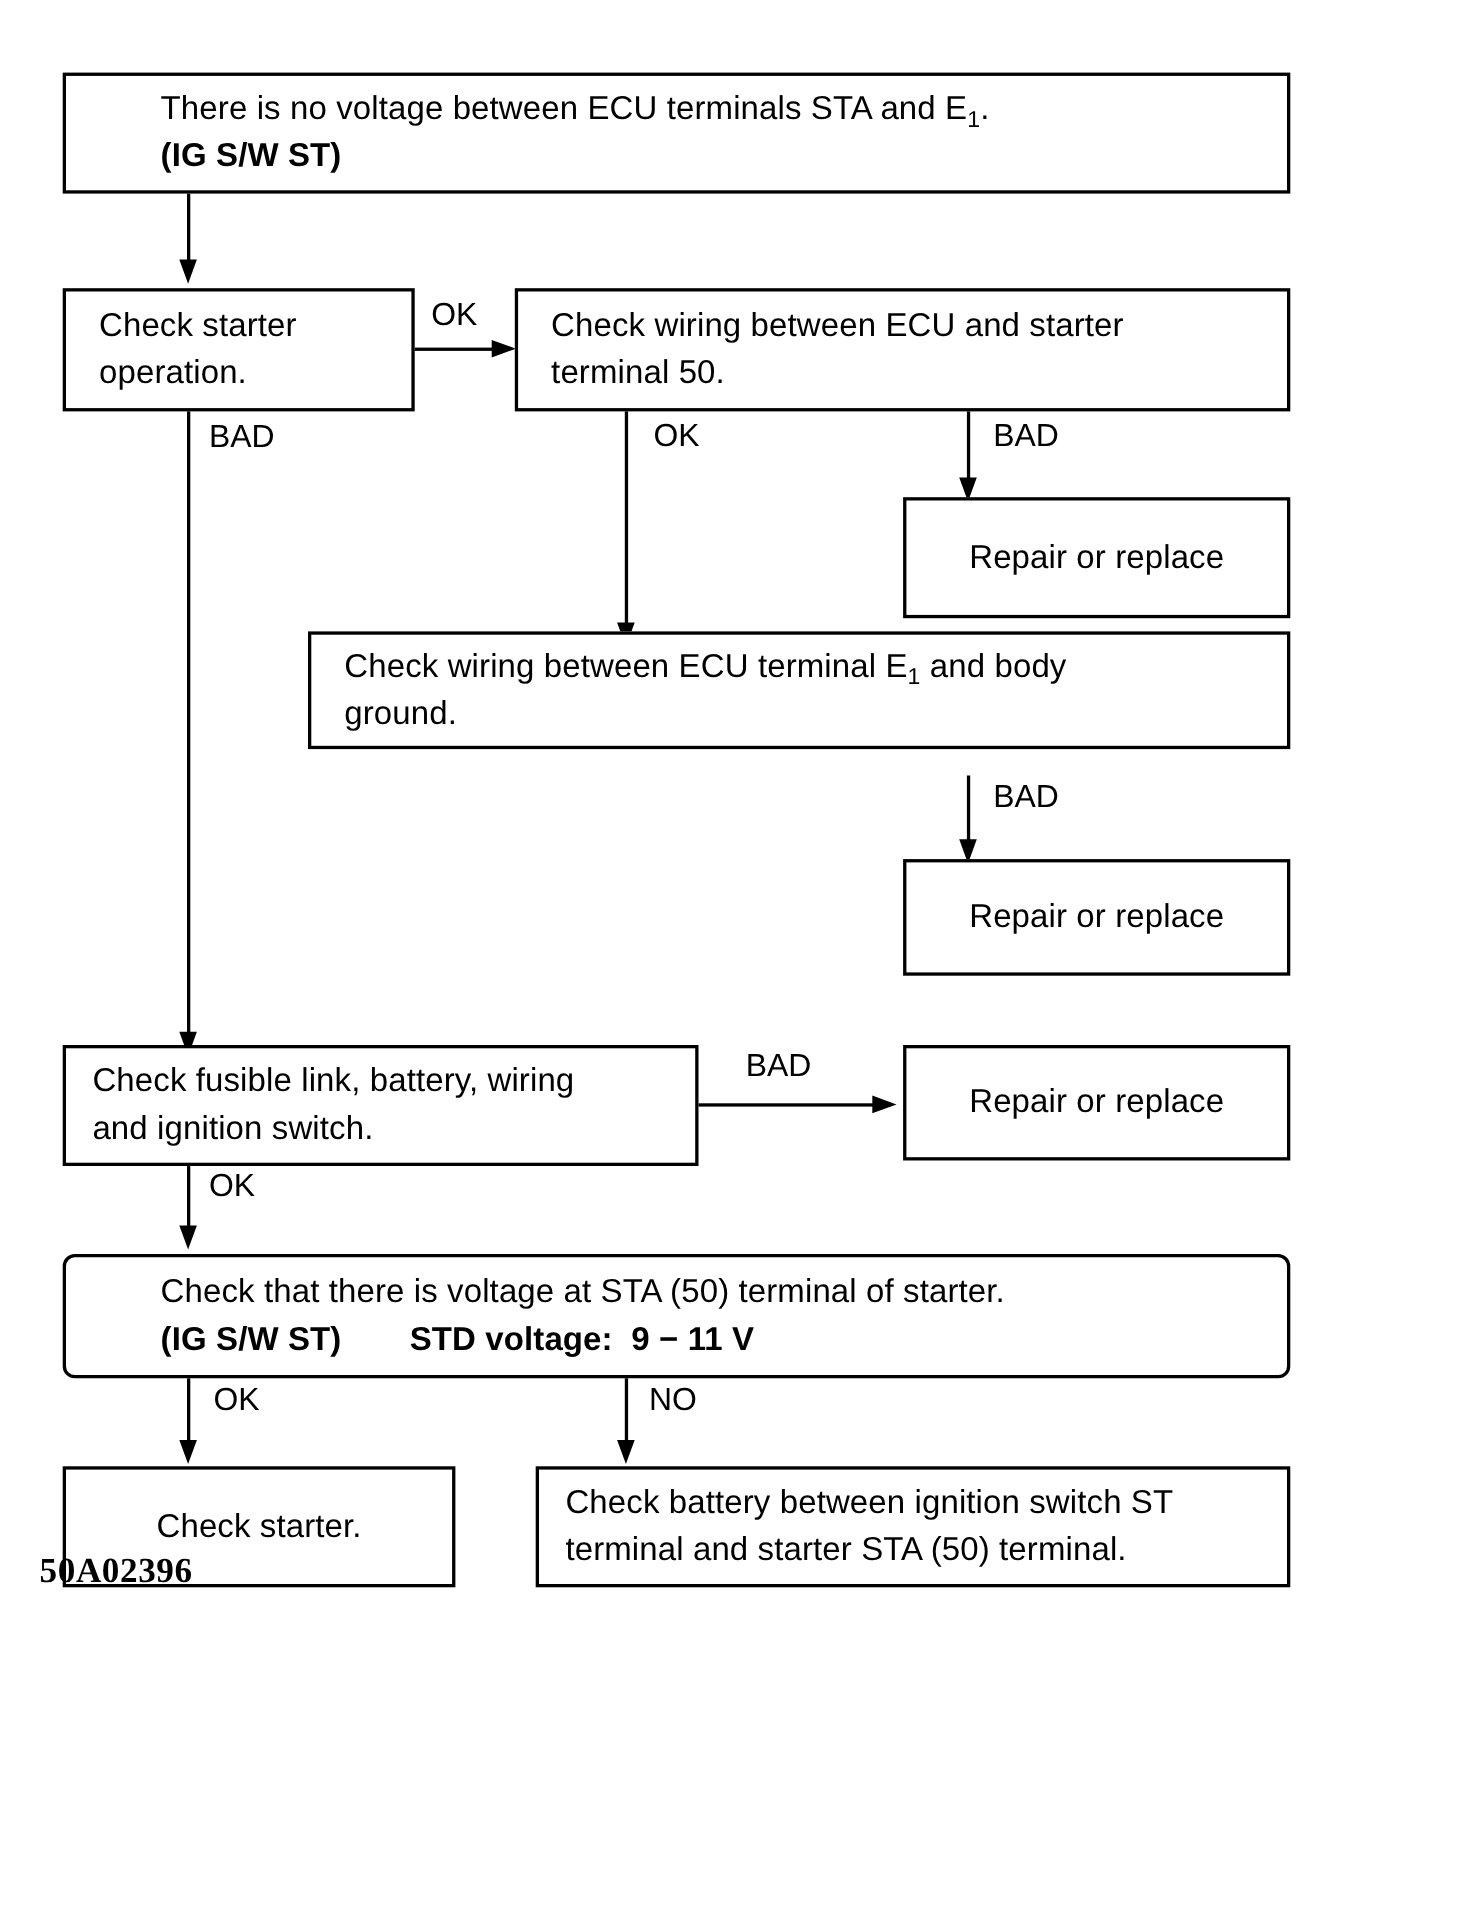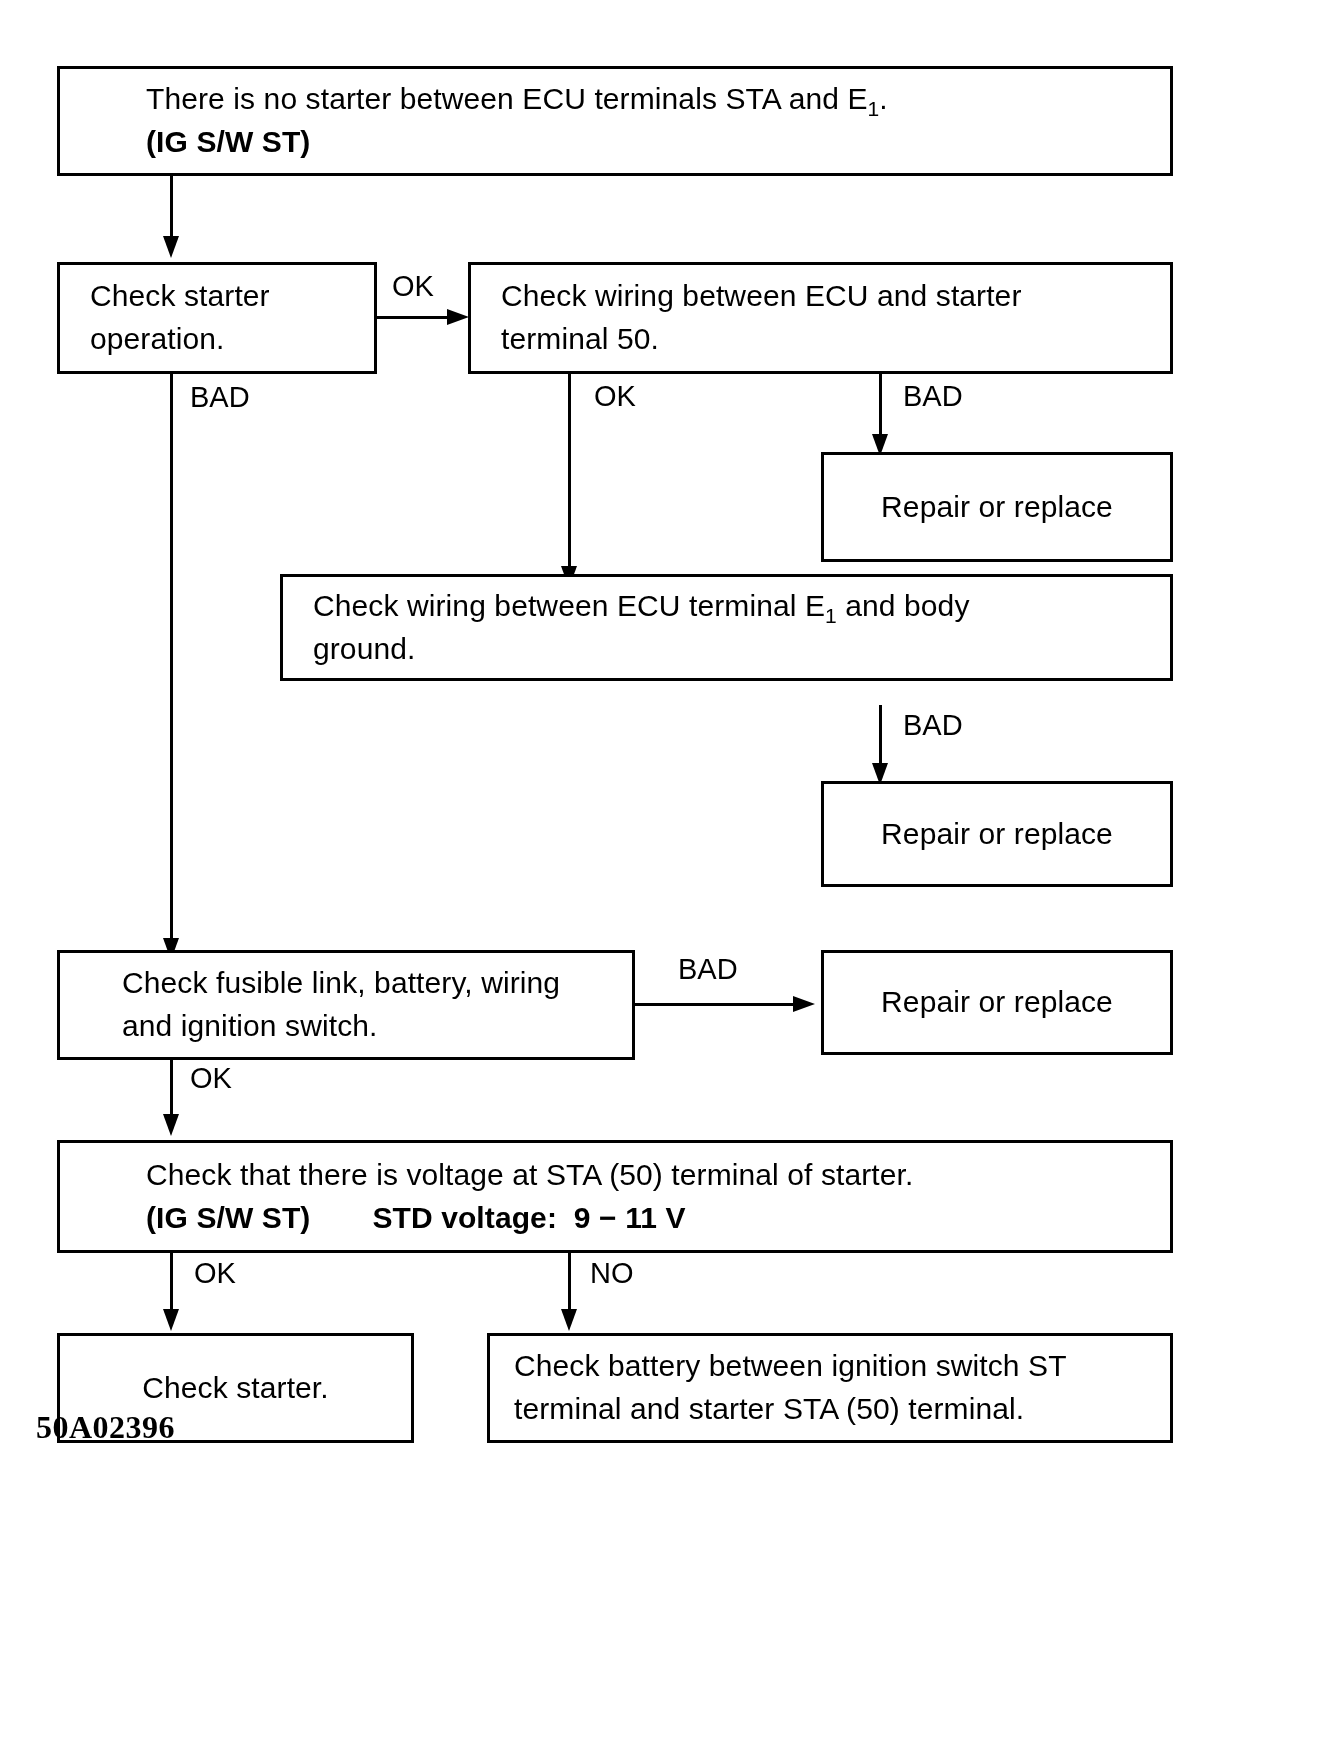--- a/index.html
+++ b/index.html
@@ -92,21 +92,21 @@
     letter-spacing: 0.5px;
   }
 </style>
 </head>
 <body>
 
 <div id="page">
 
   <div class="box pad-lg" style="left:57px; top:66px; width:1116px; height:110px;">
     <div class="line">
-      <span>There is no starter between ECU terminals STA and E</span><span class="sub">1</span><span>.</span>
+      <span>There is no voltage between ECU terminals STA and E</span><span class="sub">1</span><span>.</span>
     </div>
     <div class="line bold">(IG S/W ST)</div>
   </div>
 
   <div class="vline" style="left:170px; top:176px; height:62px;"></div>
   <div class="arrow-down" style="left:163px; top:236px;"></div>
 
   <div class="box pad-md" style="left:57px; top:262px; width:320px; height:112px;">
     <div class="line">Check starter</div>
     <div class="line">operation.</div>
@@ -145,38 +145,38 @@
   </div>
 
   <div class="vline" style="left:879px; top:705px; height:62px;"></div>
   <div class="arrow-down" style="left:872px; top:763px;"></div>
   <div class="edge-label" style="left:903px; top:711px;">BAD</div>
 
   <div class="box center" style="left:821px; top:781px; width:352px; height:106px;">
     <div class="line">Repair or replace</div>
   </div>
 
-  <div class="box pad-sm" style="left:57px; top:950px; width:578px; height:110px;padding-left:38px;">
+  <div class="box pad-sm" style="left:57px; top:950px; width:578px; height:110px;">
     <div class="line">Check fusible link, battery, wiring</div>
     <div class="line">and ignition switch.</div>
   </div>
 
   <div class="hline" style="left:635px; top:1003px; width:164px;"></div>
   <div class="arrow-right" style="left:793px; top:996px;"></div>
   <div class="edge-label" style="left:678px; top:955px;">BAD</div>
 
   <div class="box center" style="left:821px; top:950px; width:352px; height:105px;">
     <div class="line">Repair or replace</div>
   </div>
 
   <div class="vline" style="left:170px; top:1060px; height:58px;"></div>
   <div class="arrow-down" style="left:163px; top:1114px;"></div>
   <div class="edge-label" style="left:190px; top:1064px;">OK</div>
 
-  <div class="box pad-lg" style="left:57px; top:1140px; width:1116px; height:113px;">
+  <div class="box pad-lg" style="left:57px; top:1140px; width:1116px; height:113px;border-radius:11px;">
     <div class="line">Check that there is voltage at STA (50) terminal of starter.</div>
     <div class="line bold">
       <span>(IG S/W ST)</span><span class="gap-wide"></span><span>STD voltage:</span>&nbsp;&nbsp;<span>9 − 11 V</span>
     </div>
   </div>
 
   <div class="vline" style="left:170px; top:1253px; height:60px;"></div>
   <div class="arrow-down" style="left:163px; top:1309px;"></div>
   <div class="edge-label" style="left:194px; top:1259px;">OK</div>
 

